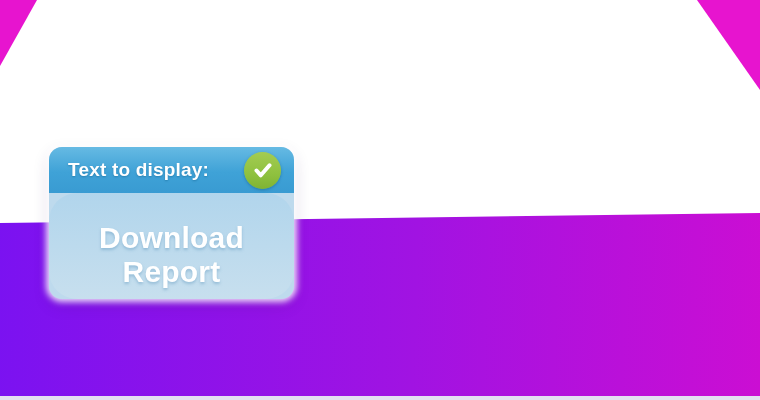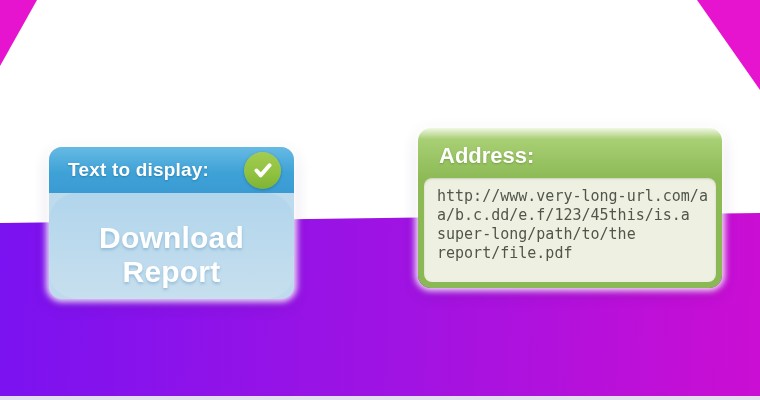--- a/index.html
+++ b/index.html
@@ -87,25 +87,14 @@
         <svg viewBox="0 0 24 24" aria-hidden="true">
           <path d="M5.5 12.5l4.3 4.8 8.7-10" stroke="#ffffff" stroke-width="4" fill="none" stroke-linecap="round" stroke-linejoin="round"></path>
         </svg>
       </span>
     </div>
     <div class="blue-body">
       <span class="value">Download Report</span>
     </div>
   </div>
 
-  <div class="card green">
-    <div class="green-header">
-      <span class="label">Address:</span>
-    </div>
-    <div class="green-body">
-      <div class="url-line">http://www.very-long-url.com/a</div>
-      <div class="url-line">a/b.c.dd/e.f/123/45this/is.a</div>
-      <div class="url-line">super-long/path/to/the</div>
-      <div class="url-line">report/file.pdf</div>
-    </div>
-  </div>
 
 </div>
 
 </body></html>

